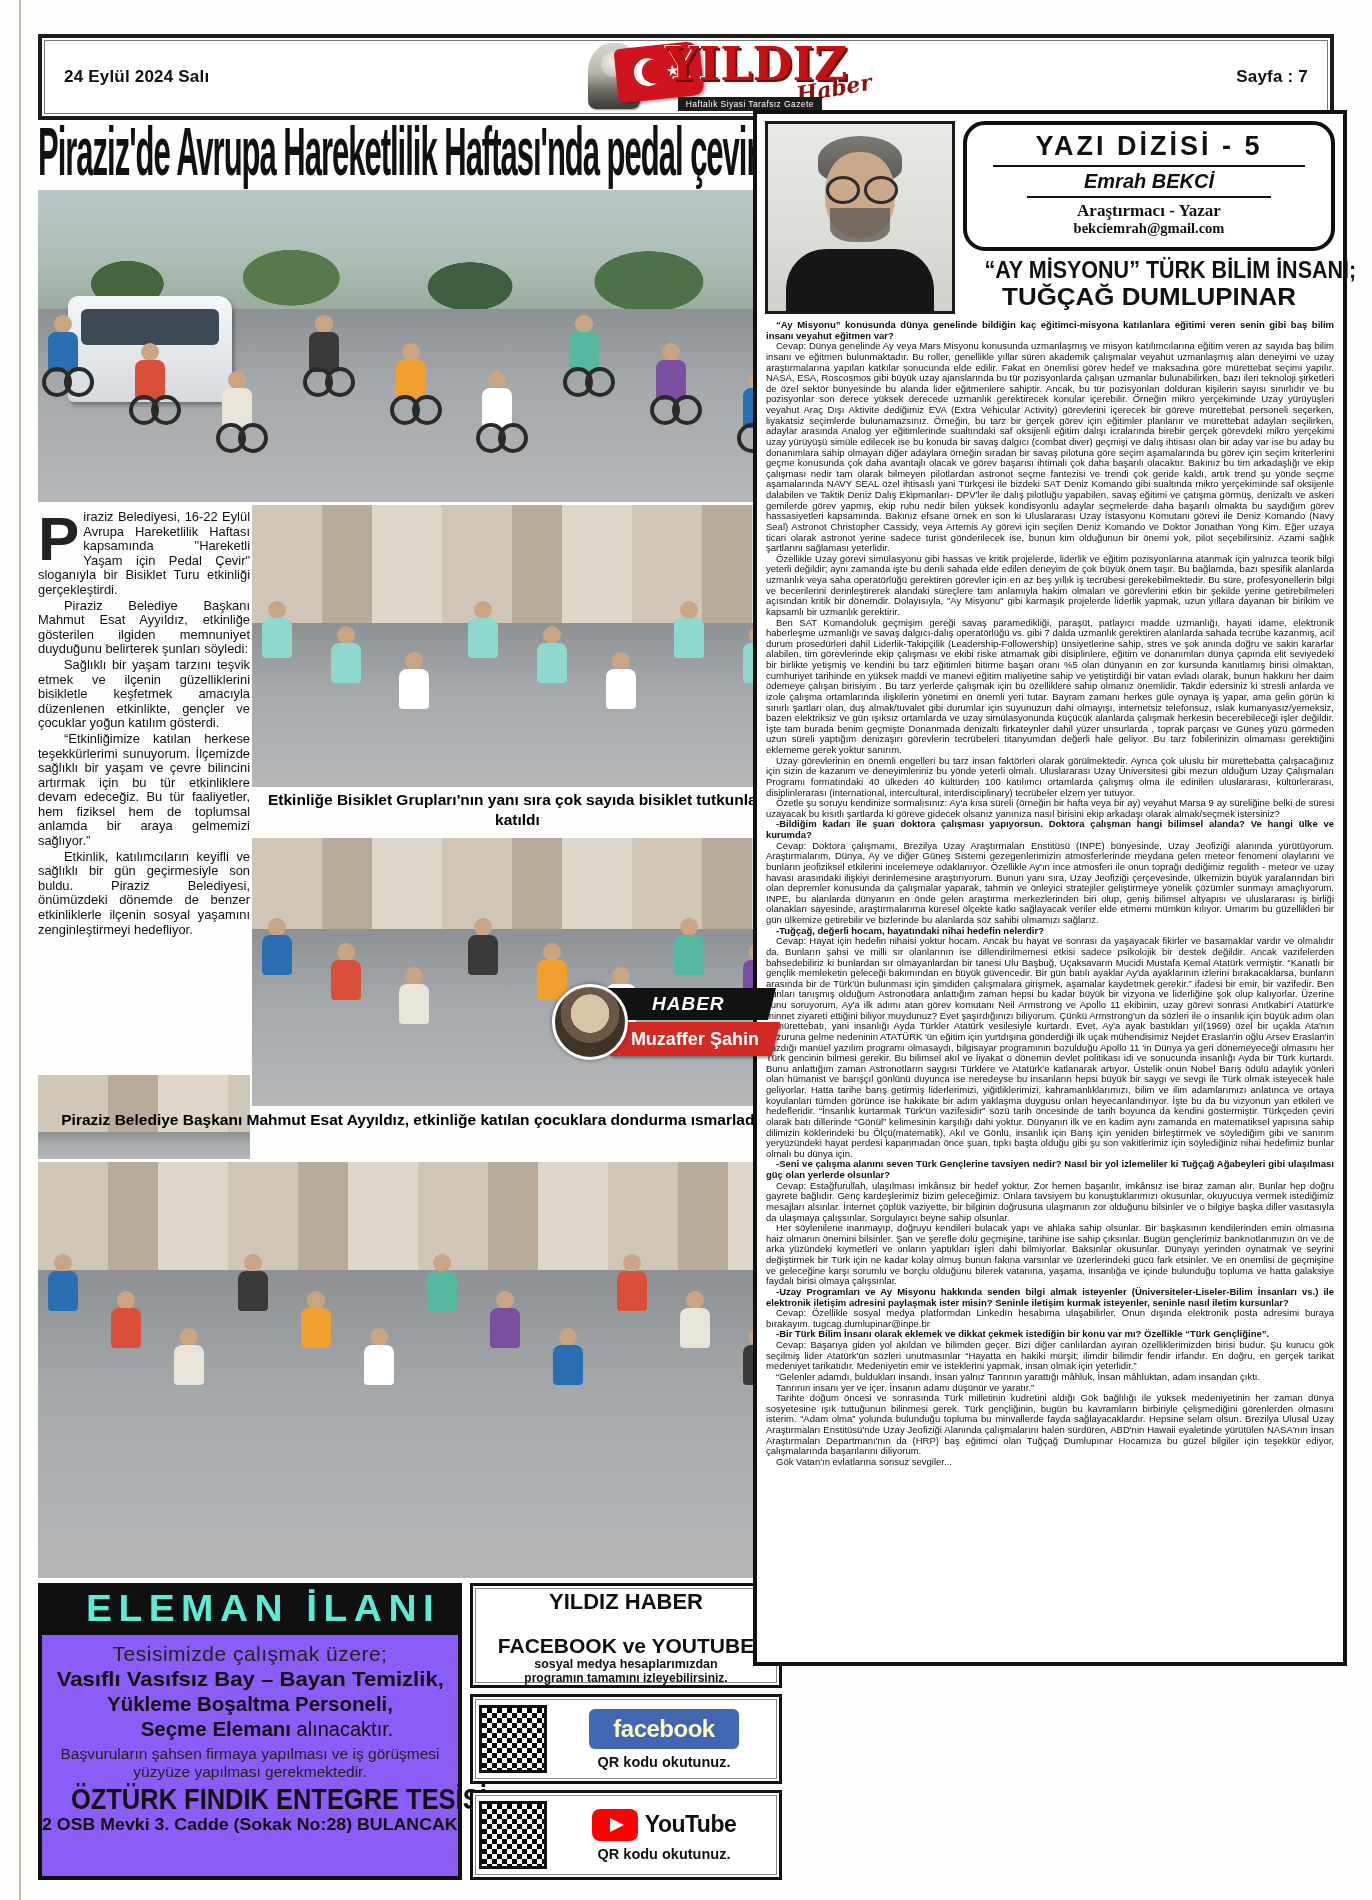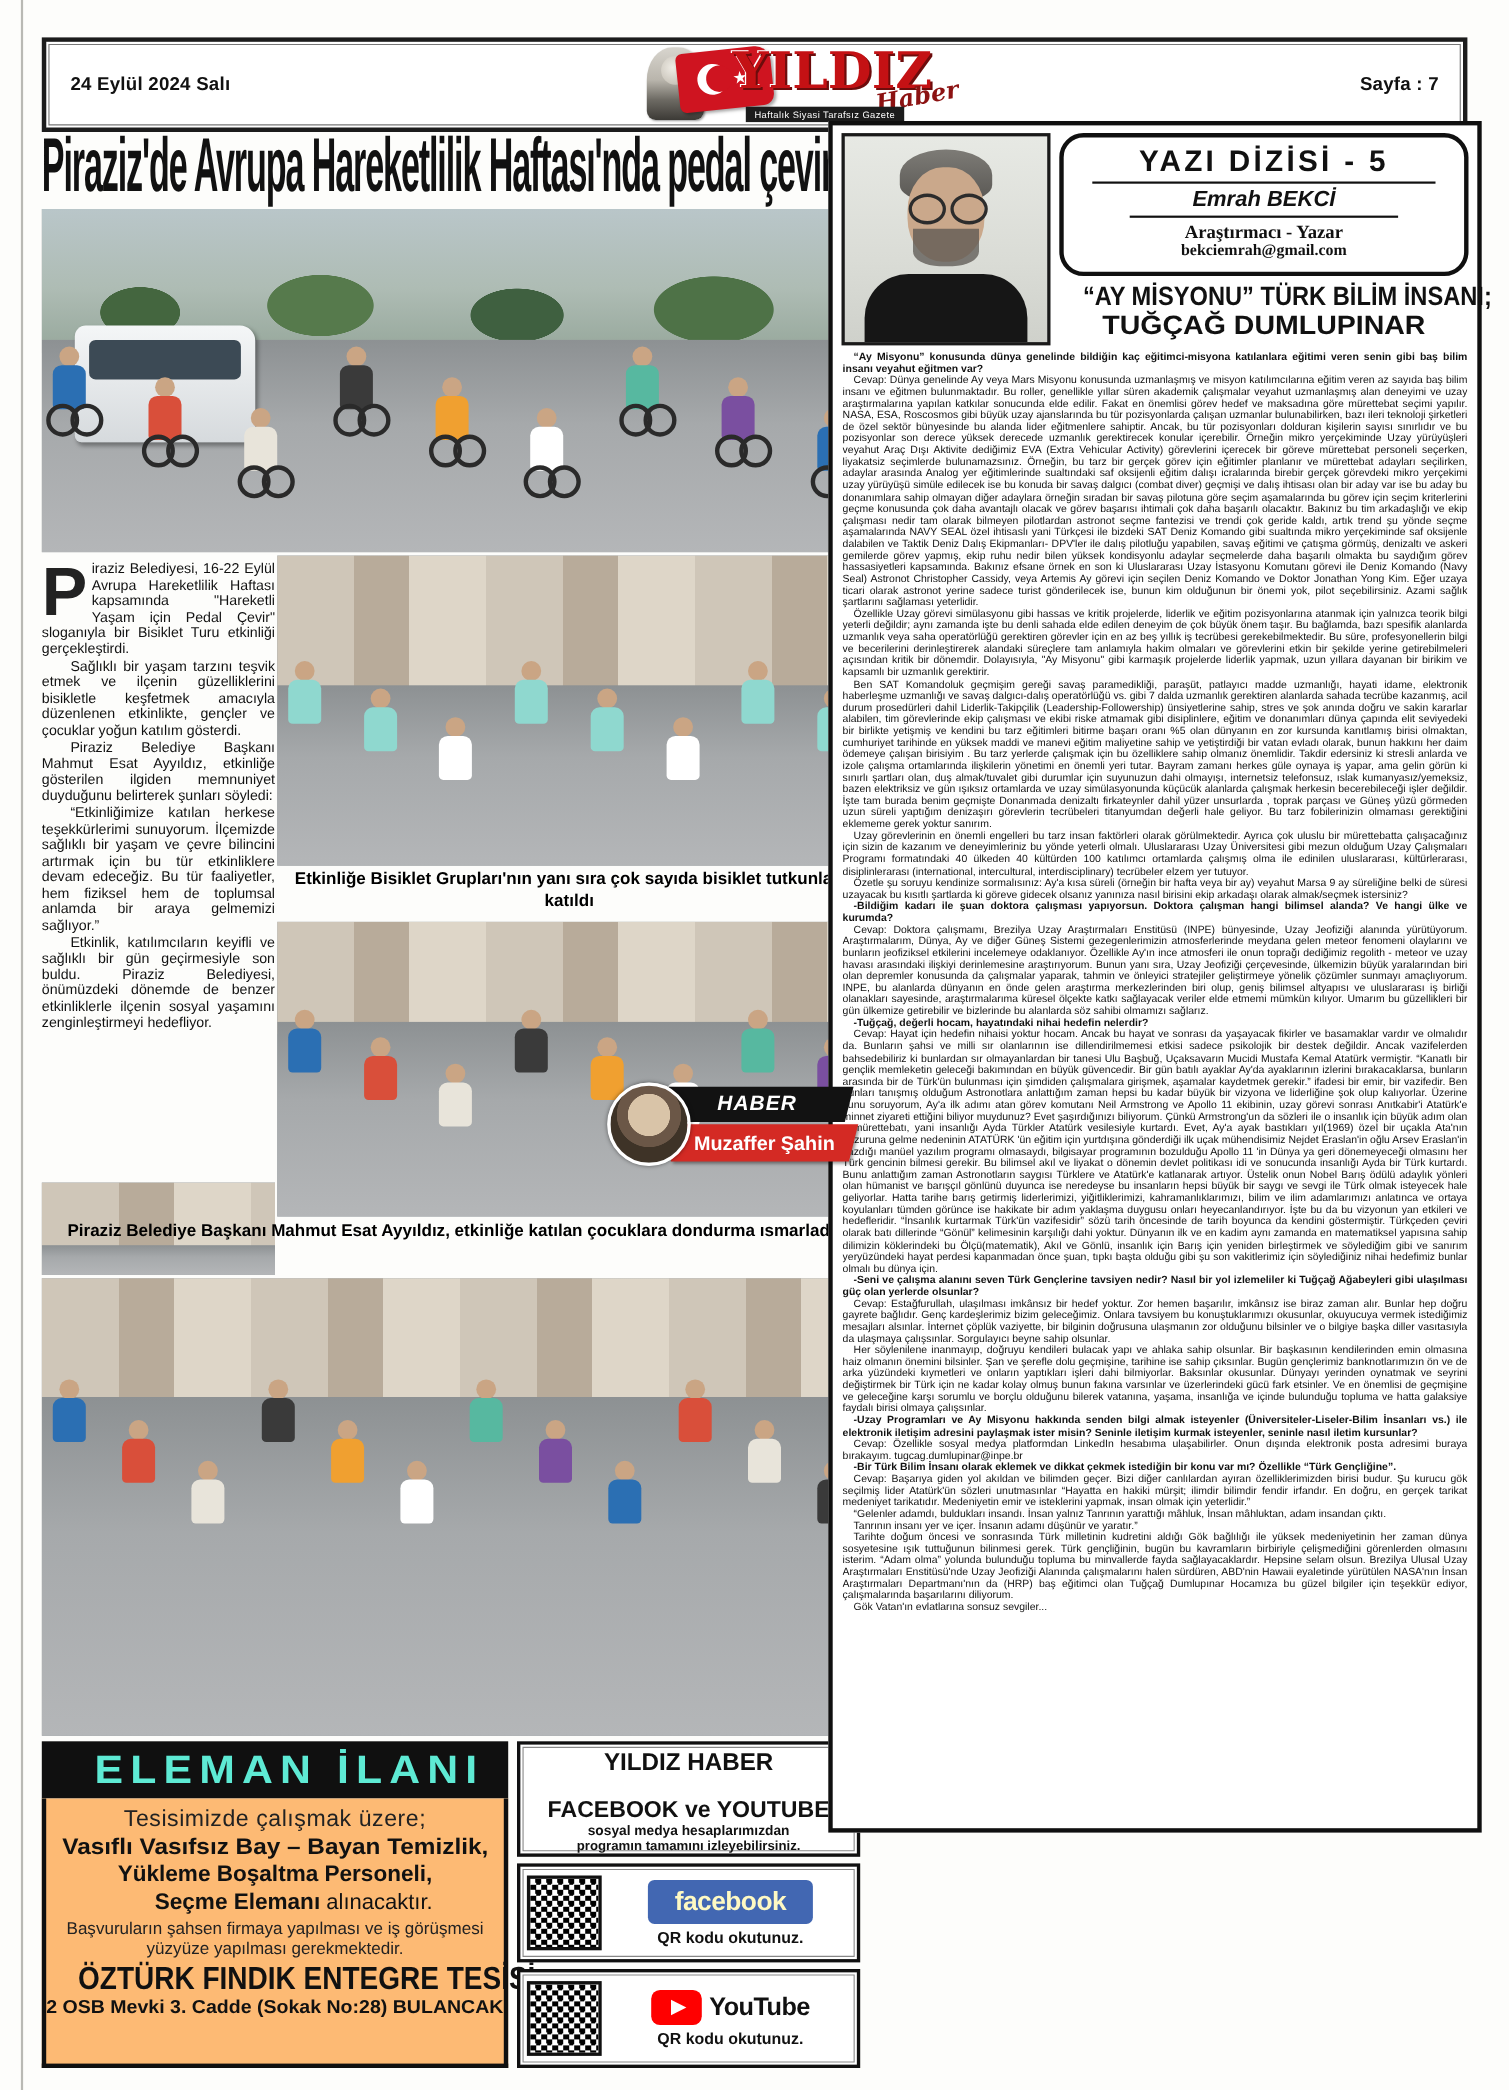--- a/index.html
+++ b/index.html
@@ -106,21 +106,21 @@
   .series-body{position:absolute;left:9px;top:206px;right:9px;bottom:6px;overflow:hidden;
      font-size:9.5px;line-height:10.62px;text-align:justify;}
   .series-body p{margin:0;text-indent:10px;}
   .series-body p.q{font-weight:bold;text-indent:10px;}
 
   
   .ad-eleman{position:absolute;left:38px;top:1583px;width:424px;height:297px;}
   .ae-head{height:52px;background:#101010;color:#5eead4;display:flex;align-items:center;justify-content:center;}
   .ae-head span{font-weight:bold;font-size:36px;letter-spacing:6px;white-space:nowrap;}
   .ae-body{border:4px solid #101010;border-top:none;box-sizing:border-box;height:245px;text-align:center;
-     padding-top:7px;background:#fdba74;}
+     padding-top:7px;background:#8b5cf6;}
   .ae-l1{font-size:21px;letter-spacing:.5px;color:#222;}
   .ae-l2,.ae-l3{font-weight:bold;font-size:20.5px;line-height:25px;}
   .ae-l4 b{font-size:20.5px;}
   .ae-l4{font-size:20px;line-height:25px;padding-left:34px;}
   .ae-note{font-size:15.5px;line-height:18px;color:#222;margin-top:3px;}
   .ae-comp{font-weight:bold;font-size:29px;line-height:32px;white-space:nowrap;margin-top:2px;}
   .ae-addr{font-weight:bold;font-size:17px;line-height:20px;}
 
   
   .ad-social{position:absolute;left:470px;top:1583px;width:312px;height:297px;display:flex;
@@ -229,22 +229,22 @@
           <div class="head"></div>
           <div class="body" style="background: rgb(43, 111, 179);"></div>
           <div class="wheel"></div>
           <div class="wheel2"></div>
         </div>
       </div>
   </div>
 
   <div class="left-col" id="left-col">
       <p class="first"><span class="dropcap">P</span>iraziz Belediyesi, 16-22 Eylül Avrupa Hareketlilik Haftası kapsamında "Hareketli Yaşam için Pedal Çevir" sloganıyla bir Bisiklet Turu etkinliği gerçekleştirdi.</p>
+      <p>Piraziz Belediye Başkanı Mahmut Esat Ayyıldız, etkinliğe gösterilen ilgiden memnuniyet duyduğunu belirterek şunları söyledi:</p>
       <p>Sağlıklı bir yaşam tarzını teşvik etmek ve ilçenin güzelliklerini bisikletle keşfetmek amacıyla düzenlenen etkinlikte, gençler ve çocuklar yoğun katılım gösterdi.</p>
-      <p>Piraziz Belediye Başkanı Mahmut Esat Ayyıldız, etkinliğe gösterilen ilgiden memnuniyet duyduğunu belirterek şunları söyledi:</p>
       <p>“Etkinliğimize katılan herkese teşekkürlerimi sunuyorum. İlçemizde sağlıklı bir yaşam ve çevre bilincini artırmak için bu tür etkinliklere devam edeceğiz. Bu tür faaliyetler, hem fiziksel hem de toplumsal anlamda bir araya gelmemizi sağlıyor.”</p>
       <p>Etkinlik, katılımcıların keyifli ve sağlıklı bir gün geçirmesiyle son buldu. Piraziz Belediyesi, önümüzdeki dönemde de benzer etkinliklerle ilçenin sosyal yaşamını zenginleştirmeyi hedefliyor.</p>
     </div>
 
   <div class="photo" style="left:38px;top:1075px;width:212px;height:84px;">
     <div class="ph-bld" style="height:70%;"></div>
     <div class="ph-road" style="height:32%;"></div>
   </div>
 
   <div class="photo" style="left:252px;top:505px;width:531px;height:282px;">

